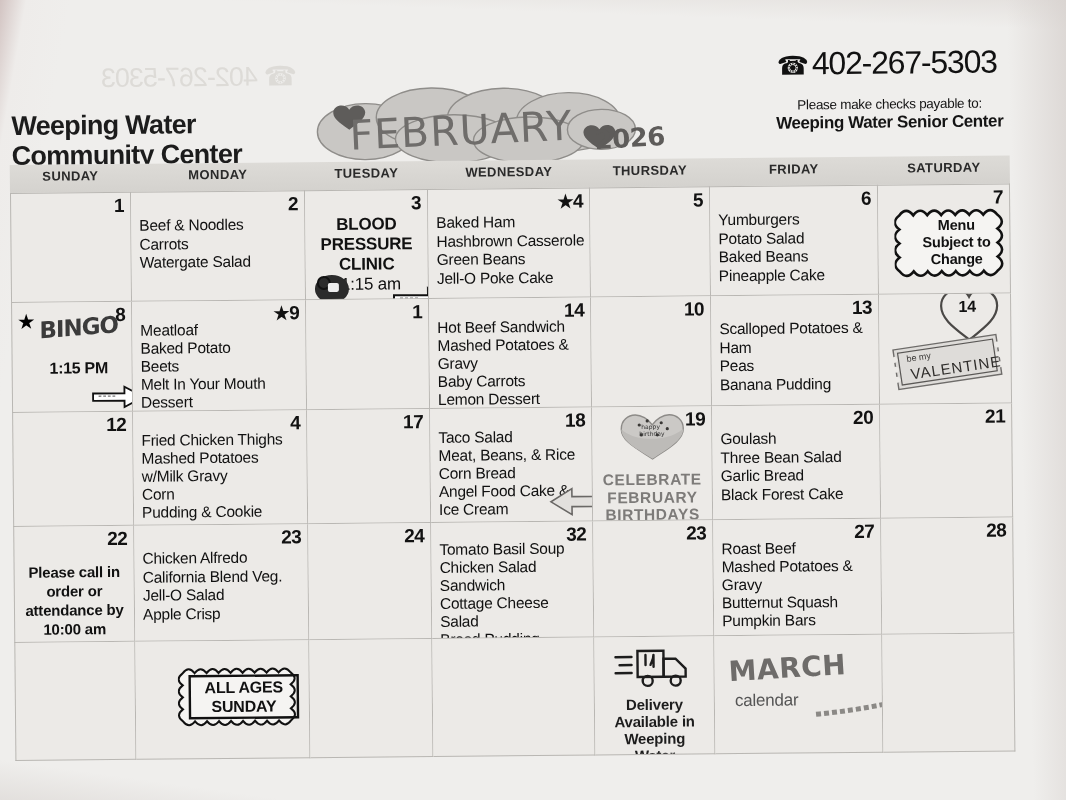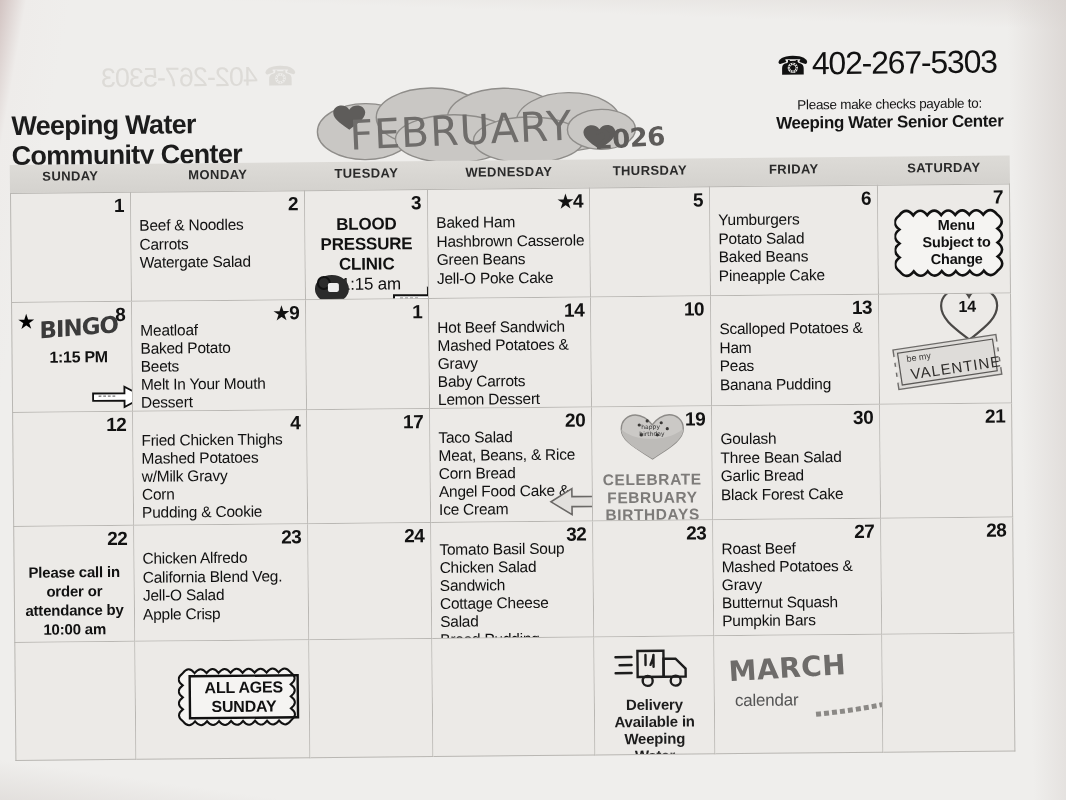--- a/index.html
+++ b/index.html
@@ -106,21 +106,21 @@
   .callin{
     position:absolute;left:0;right:0;top:36px;text-align:center;
     font-size:15px;line-height:19px;font-weight:700;color:#111;letter-spacing:-.2px;
   }
   .bingobox{position:absolute;left:18px;top:12px;width:96px;text-align:center;}
   .bingoword{
     font-size:23px;font-weight:800;letter-spacing:-1px;color:#3b3b3b;
     font-family:"DejaVu Sans", sans-serif;
     transform:skewY(-4deg);display:inline-block;
   }
-  .bingotime{font-size:16px;font-weight:600;color:#111;margin-top:8px;letter-spacing:-.3px;}
+  .bingotime{font-size:16px;font-weight:600;color:#111;margin-top:19px;letter-spacing:-.3px;}
 
   .wavybox{
     position:absolute;left:16px;top:18px;width:124px;height:78px;
   }
   .wavybox .txt{
     position:absolute;inset:0;display:flex;flex-direction:column;
     align-items:center;justify-content:center;
     font-size:14.5px;line-height:17px;font-weight:700;color:#111;text-align:center;
     letter-spacing:-.2px;
   }
@@ -356,21 +356,21 @@
           <div>Mashed Potatoes</div>
           <div>w/Milk Gravy</div>
           <div>Corn</div>
           <div>Pudding &amp; Cookie</div>
         </div>
       </div>
       <div class="cell" style="left:295px;width:123px;">
         <div class="daynum">17</div>
       </div>
       <div class="cell" style="left:418px;width:162px;">
-        <div class="daynum">20</div>
+        <div class="daynum">18</div>
         <div class="menu tight" style="top:20px;">
           <div>Taco Salad</div>
           <div>Meat, Beans, &amp; Rice</div>
           <div>Corn Bread</div>
           <div>Angel Food Cake &amp;</div>
           <div>Ice Cream</div>
           <div class="ash">ASH WEDNESDAY</div>
         </div>
         <svg style="position:absolute;right:-16px;bottom:4px;" width="62" height="30" viewBox="0 0 62 30">
           <path d="M60 20H26v8L5 15 26 2v8h34z" fill="#e2e0dd" stroke="#6a6866" stroke-width="1.6"></path>
@@ -394,21 +394,21 @@
             <text x="28" y="27" font-size="6" fill="#333" font-family="DejaVu Sans, sans-serif">birthday</text>
           </svg>
           <div class="bdaytxt">
             <div>CELEBRATE</div>
             <div>FEBRUARY</div>
             <div>BIRTHDAYS</div>
           </div>
         </div>
       </div>
       <div class="cell" style="left:700px;width:168px;">
-        <div class="daynum">30</div>
+        <div class="daynum">20</div>
         <div class="menu">
           <div>Goulash</div>
           <div>Three Bean Salad</div>
           <div>Garlic Bread</div>
           <div>Black Forest Cake</div>
         </div>
       </div>
       <div class="cell" style="left:868px;width:132px;">
         <div class="daynum">21</div>
       </div>

